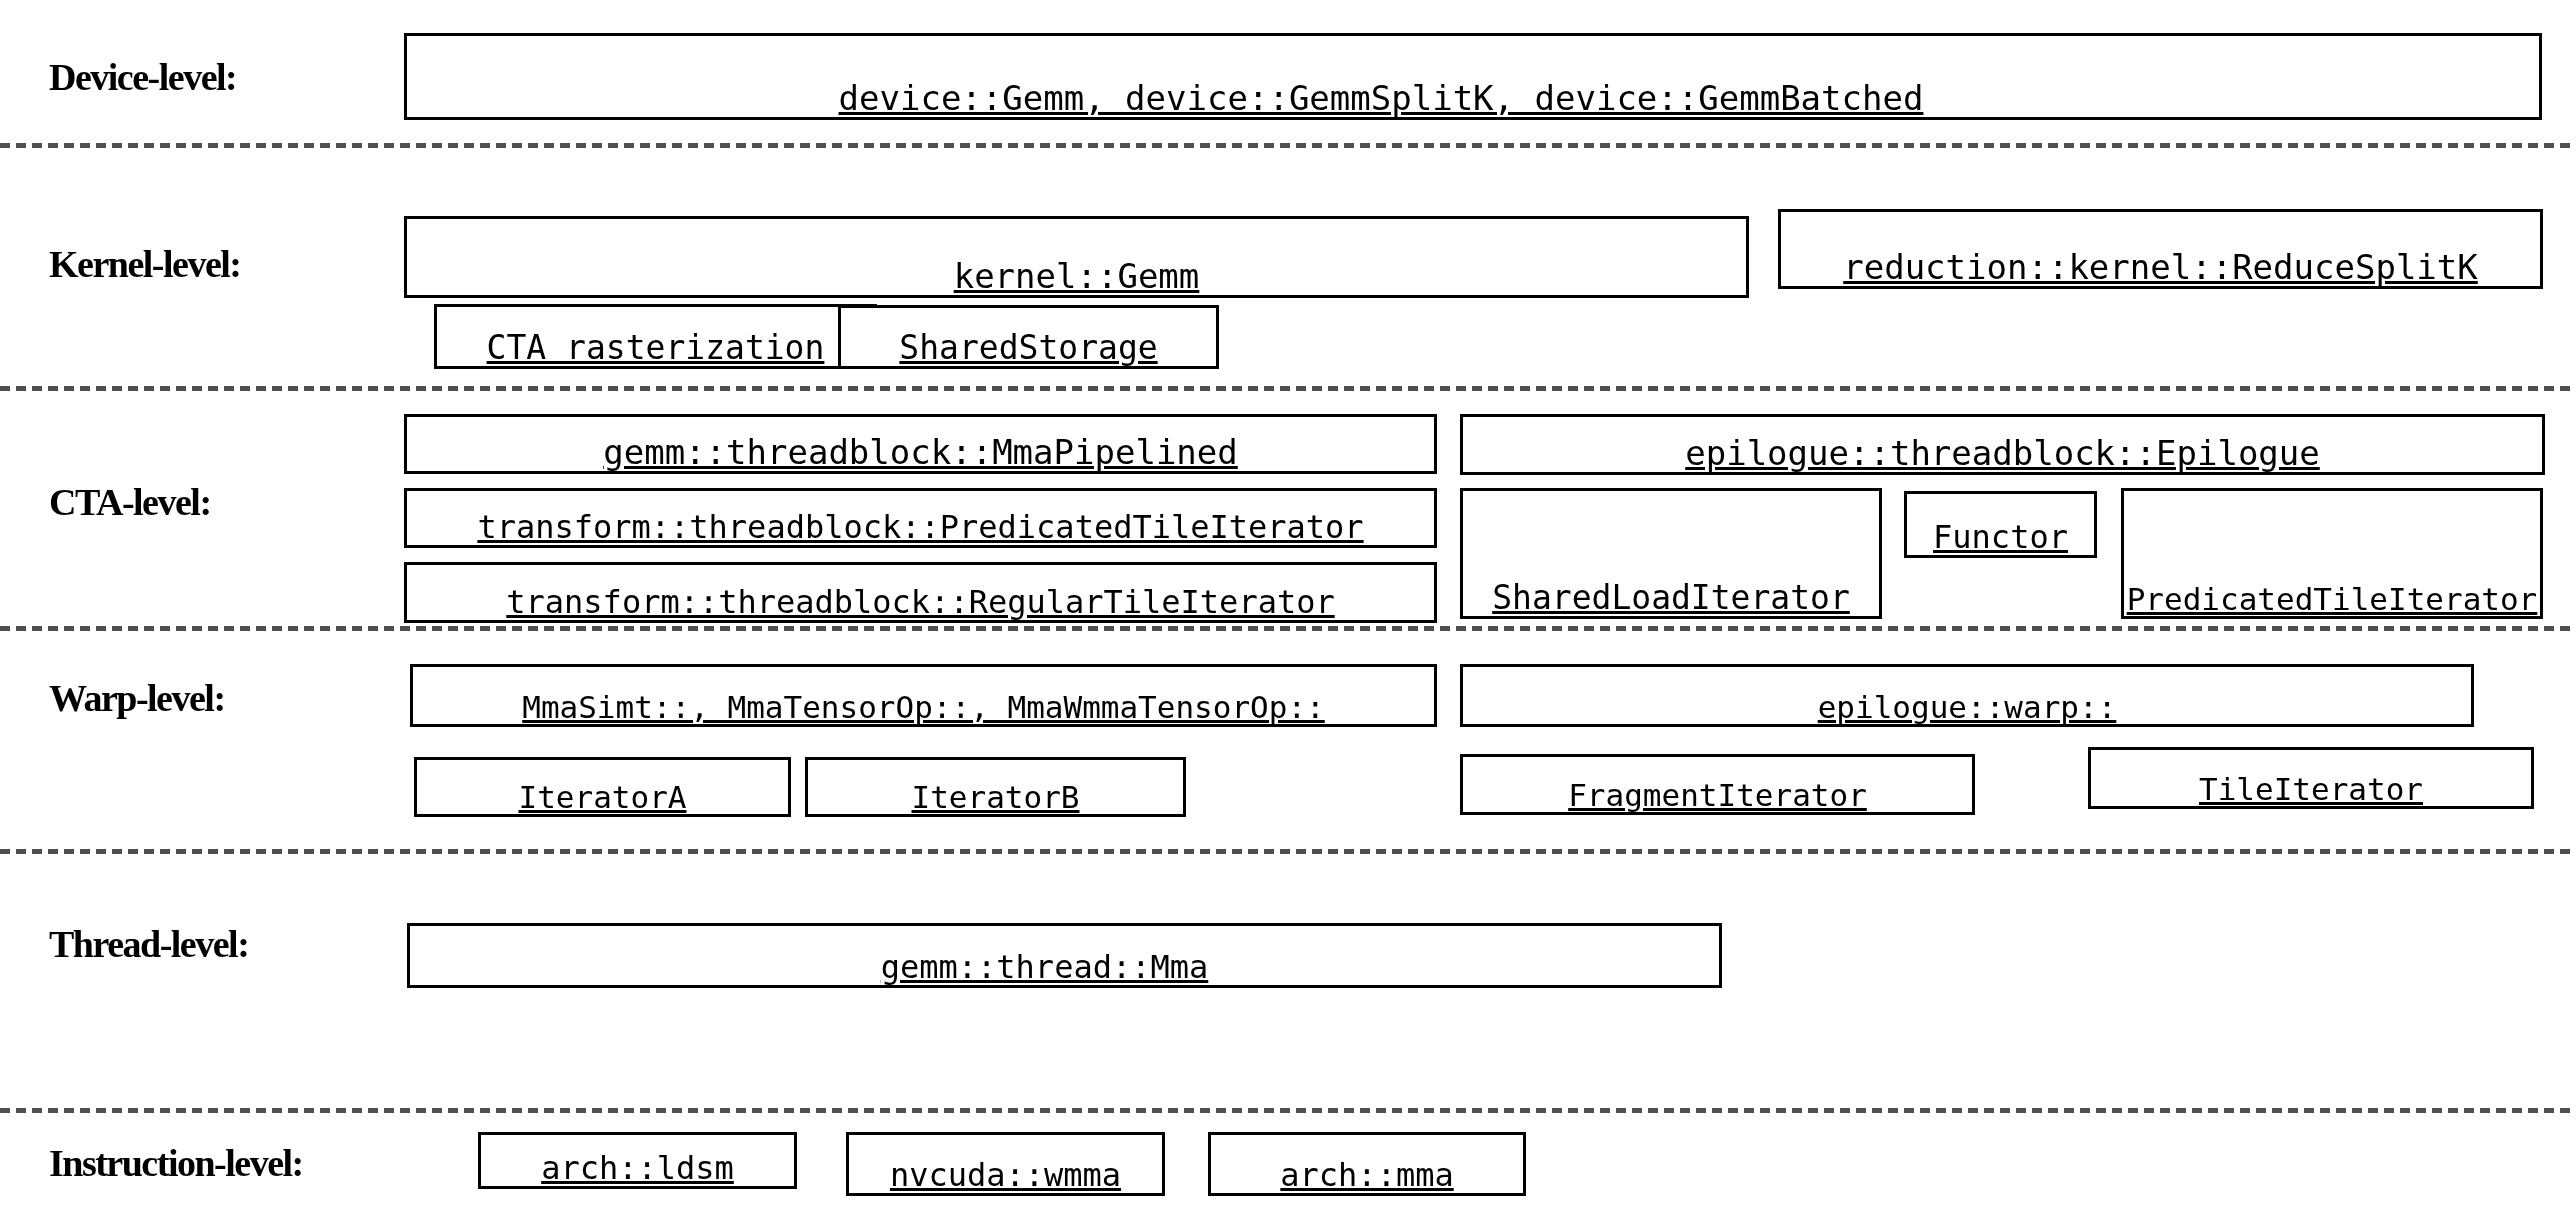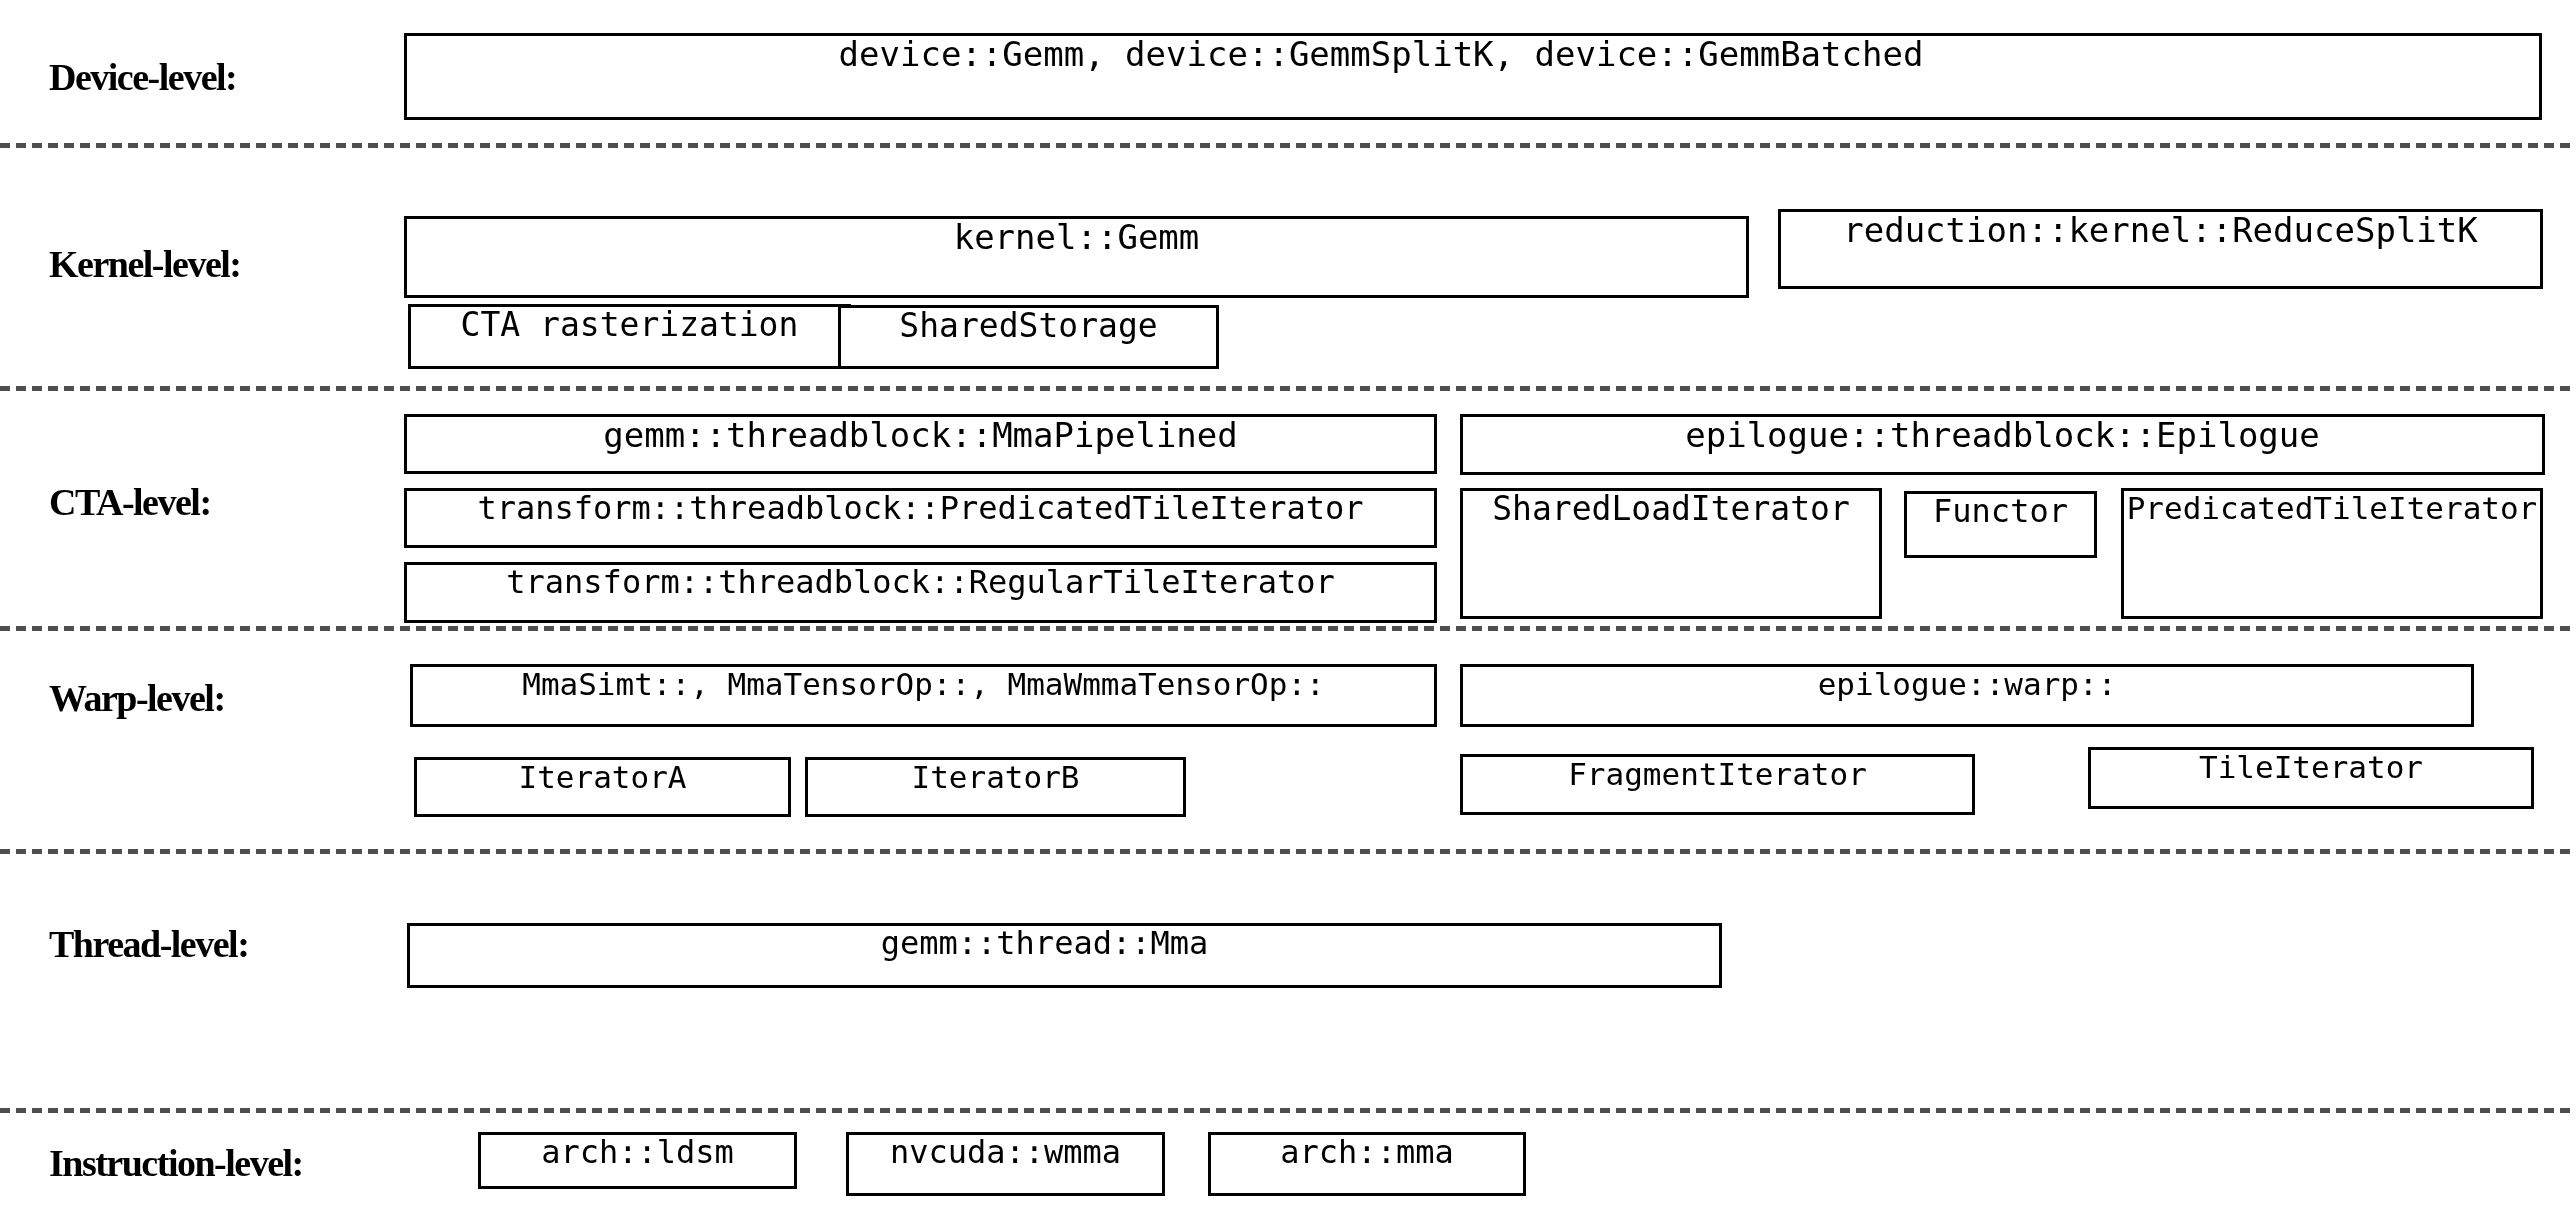--- a/index.html
+++ b/index.html
@@ -22,25 +22,26 @@
     letter-spacing: -1.5px;
     color: #000;
     white-space: nowrap;
   }
   .bx {
     position: absolute;
     box-sizing: border-box;
     border: 3.1px solid #000;
     background: #ffffff;
     display: flex;
-    align-items: flex-start;
+    align-items: flex-end;
     justify-content: center;
     font-size: 34px;
     line-height: 1.1;
     white-space: nowrap;
+    text-decoration: underline;
   }
   .sep {
     position: absolute;
     left: 0;
     width: 100%;
     height: 4.6px;
     background: repeating-linear-gradient(90deg, #4f4f4f 0 10px, transparent 10px 16px);
   }
   .fs43 { font-size: 33px; }
   .fs42 { font-size: 32px; }
@@ -67,21 +68,21 @@
   <div class="bx" style="left:404px;top:33px;width:2138px;height:87px;padding-right:184px">
     <span>device::Gemm, device::GemmSplitK, device::GemmBatched</span>
   </div>
 
   <div class="bx" style="left:404px;top:216px;width:1345px;height:82px">
     <span>kernel::Gemm</span>
   </div>
   <div class="bx" style="left:1778px;top:209px;width:765px;height:80px">
     <span>reduction::kernel::ReduceSplitK</span>
   </div>
-  <div class="bx fs43" style="left:408px;top:304px;width:443px;height:65px">
+  <div class="bx fs43" style="left:434px;top:304px;width:443px;height:65px">
     <span>CTA rasterization</span>
   </div>
   <div class="bx fs43" style="left:838px;top:305px;width:381px;height:64px">
     <span>SharedStorage</span>
   </div>
 
   <div class="bx" style="left:404px;top:414px;width:1033px;height:60px">
     <span>gemm::threadblock::MmaPipelined</span>
   </div>
   <div class="bx fs42" style="left:404px;top:488px;width:1033px;height:60px">

